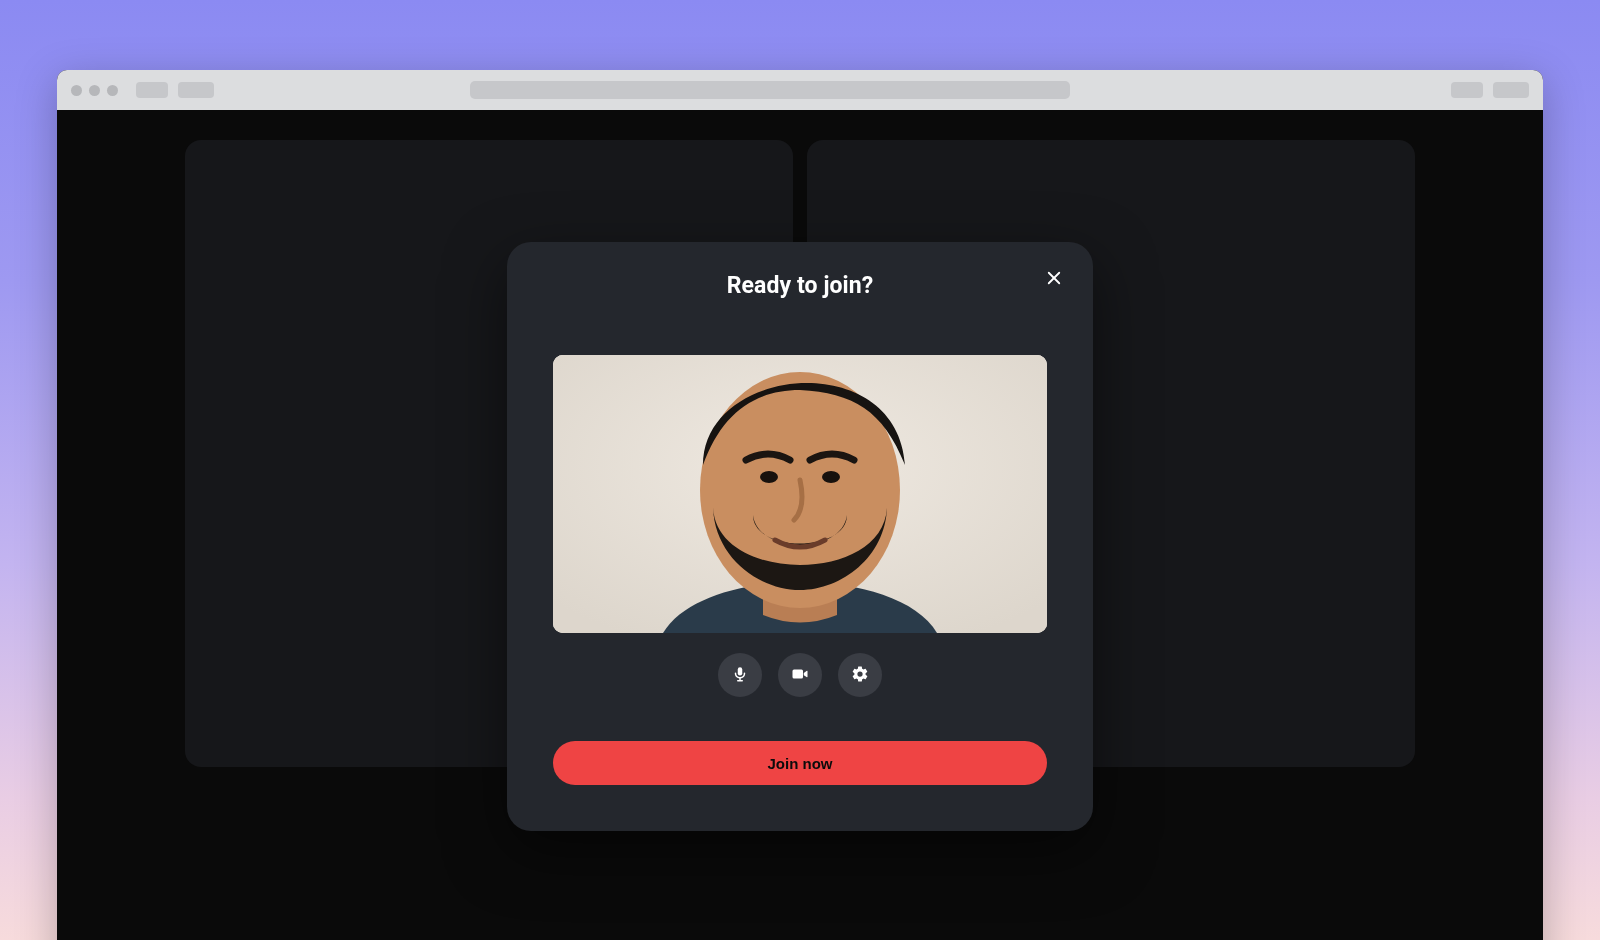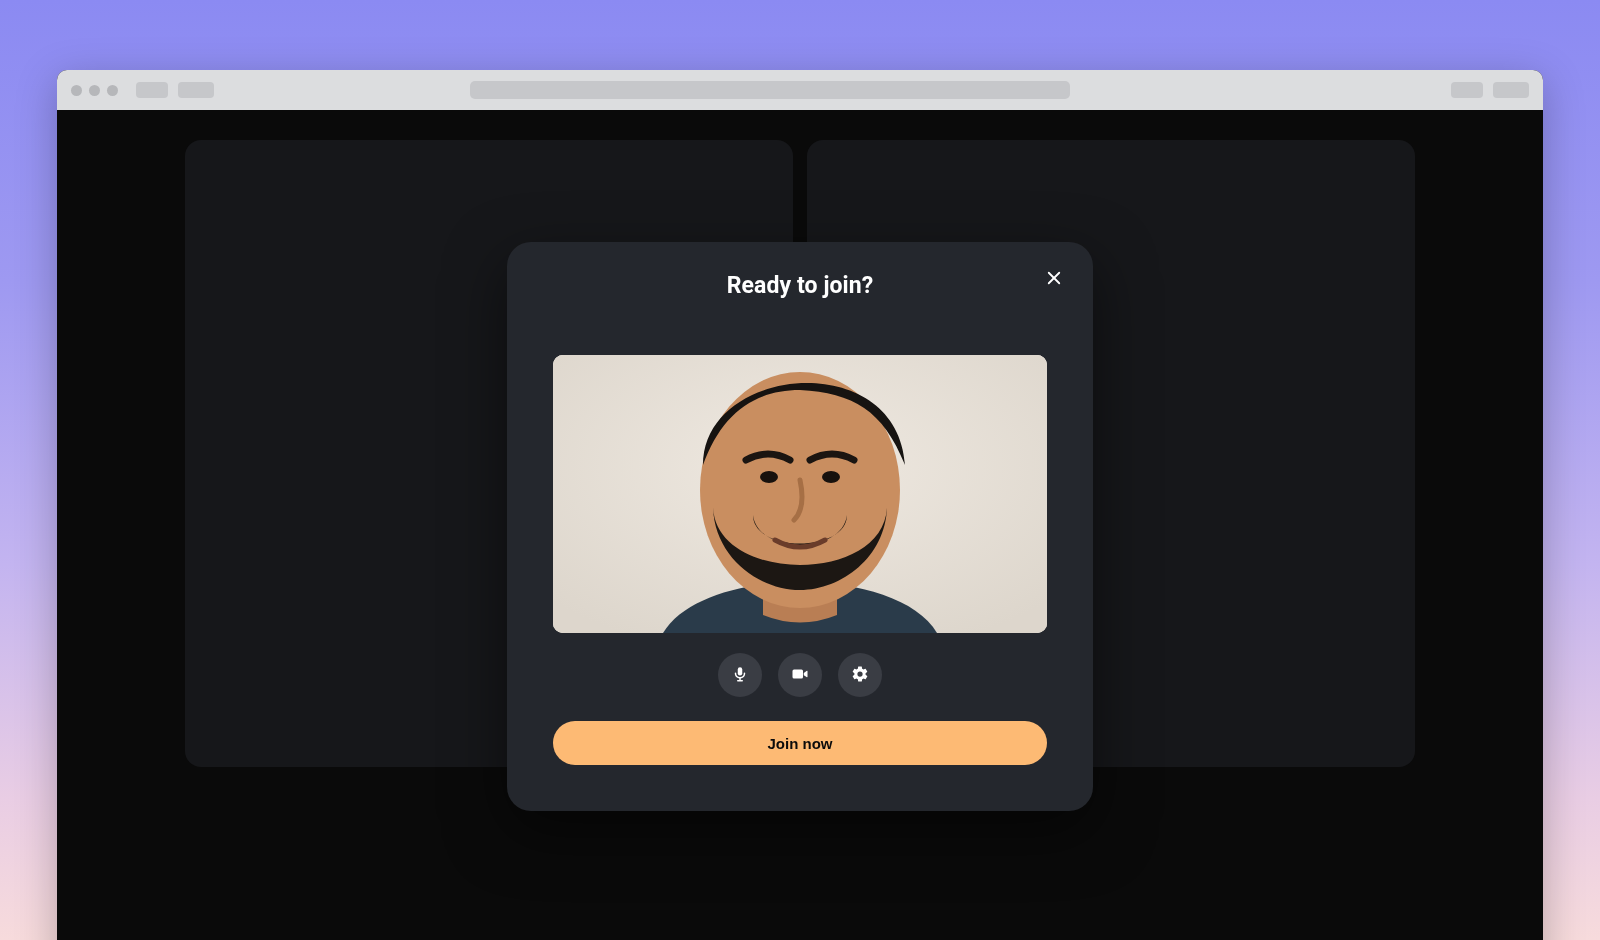--- a/index.html
+++ b/index.html
@@ -114,26 +114,26 @@
     background: #3a3d44;
     border: none;
     display: flex;
     align-items: center;
     justify-content: center;
     color: #fff;
     cursor: pointer;
   }
   .ctrl-btn svg { width: 18px; height: 18px; }
   .join-btn {
-    margin-top: 24px;
+    margin-top: 44px;
     width: 100%;
     height: 44px;
     border: none;
     border-radius: 22px;
-    background: #fdba74;
+    background: #ef4444;
     color: #0b0b0b;
     font-weight: 700;
     font-size: 15px;
     cursor: pointer;
   }
 </style>
 </head>
 <body>
 
 <div class="browser-frame">

